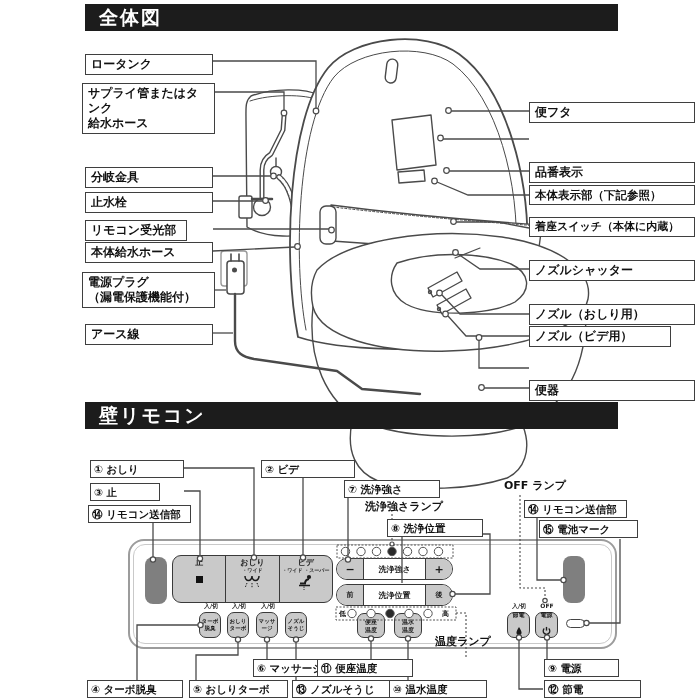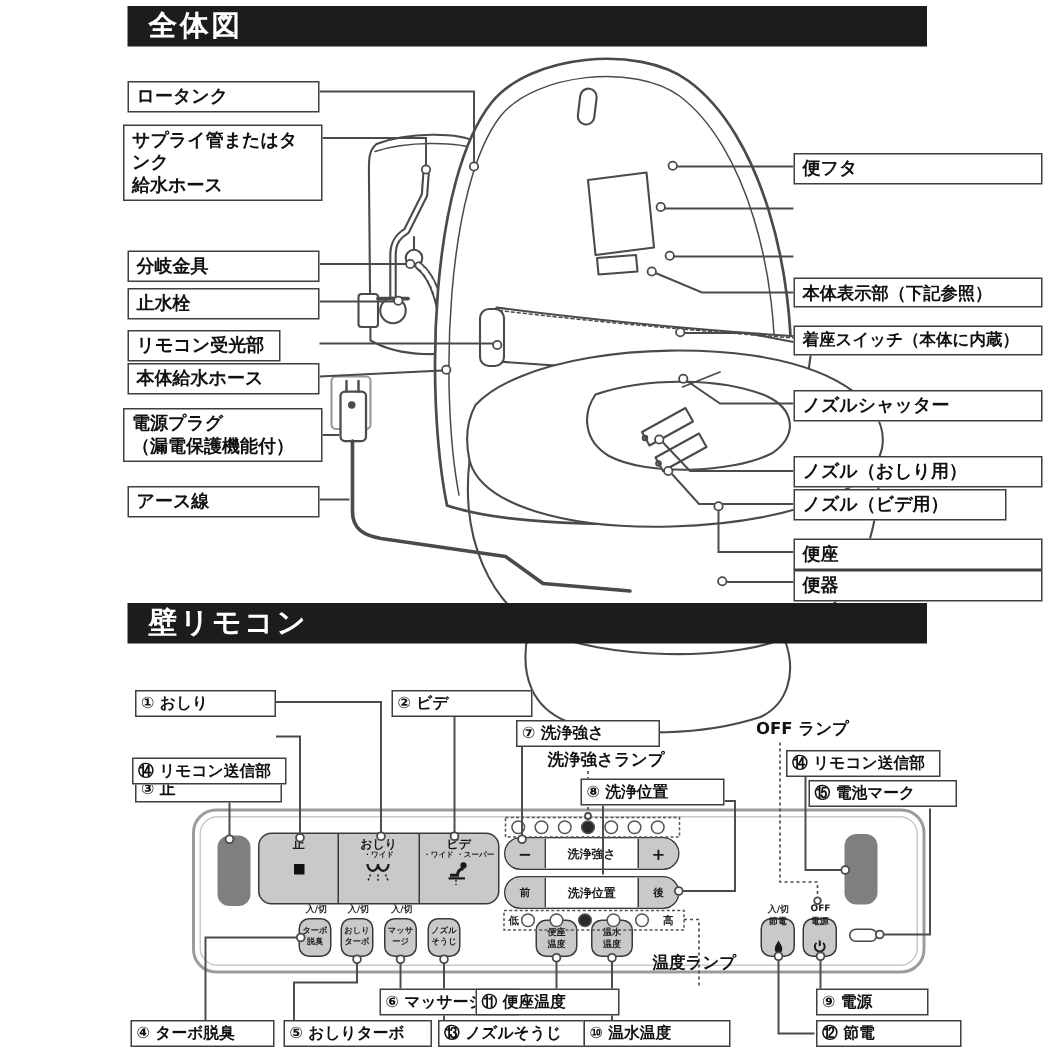--- a/index.html
+++ b/index.html
@@ -289,31 +289,31 @@
   <div class="lbl" style="left:82px;top:83px;width:133px;">サプライ管またはタンク
 給水ホース</div>
   <div class="lbl" style="left:85px;top:192px;width:128px;">止水栓</div>
   <div class="lbl" style="left:85px;top:220px;width:102px;">リモコン受光部</div>
   <div class="lbl" style="left:85px;top:242px;width:128px;">本体給水ホース</div>
   <div class="lbl" style="left:82px;top:272px;width:133px;">電源プラグ
 （漏電保護機能付）</div>
   <div class="lbl" style="left:85px;top:324px;width:128px;">アース線</div>
 
   <div class="lbl" style="left:529px;top:102px;width:166px;">便フタ</div>
+  <div class="lbl" style="left:529px;top:162px;width:166px;">品番表示</div>
   <div class="lbl" style="left:529px;top:185px;width:166px;font-size:11.5px;">本体表示部（下記参照）</div>
   <div class="lbl" style="left:529px;top:217px;width:166px;font-size:11px;">着座スイッチ（本体に内蔵）</div>
   <div class="lbl" style="left:529px;top:260px;width:166px;">ノズルシャッター</div>
   <div class="lbl" style="left:529px;top:304px;width:166px;">ノズル（おしり用）</div>
   <div class="lbl" style="left:529px;top:326px;width:142px;">ノズル（ビデ用）</div>
-  <div class="lbl" style="left:529px;top:359px;width:166px;">便座</div>
   <div class="lbl" style="left:529px;top:380px;width:166px;">便器</div>
 
   <div class="lbl2" style="left:90px;top:460px;width:94px;">① おしり</div>
   <div class="lbl2" style="left:261px;top:460px;width:94px;">② ビデ</div>
-  <div class="lbl2" style="left:90px;top:483px;width:98px;margin-top:34px;">③ 止</div>
+  <div class="lbl2" style="left:90px;top:483px;width:70px;">③ 止</div>
   <div class="lbl2" style="left:88px;top:505px;width:103px;">⑭ リモコン送信部</div>
   <div class="lbl2" style="left:344px;top:480px;width:96px;">⑦ 洗浄強さ</div>
   <div class="txt" style="left:365px;top:499px;">洗浄強さランプ</div>
   <div class="lbl2" style="left:387px;top:519px;width:96px;">⑧ 洗浄位置</div>
   <div class="txt" style="left:504px;top:478px;">OFF ランプ</div>
   <div class="lbl2" style="left:524px;top:500px;width:103px;">⑭ リモコン送信部</div>
   <div class="lbl2" style="left:539px;top:520px;width:99px;">⑮ 電池マーク</div>
 
   <div class="lbl2" style="left:211px;top:659px;width:93px;margin-left:42px;">⑥ マッサージ</div>
   <div class="lbl2" style="left:317px;top:659px;width:96px;">⑪ 便座温度</div>

